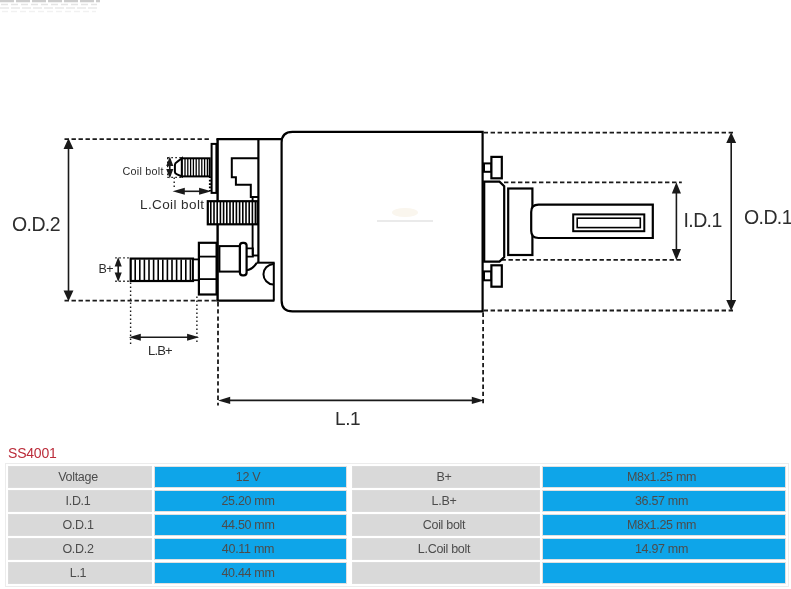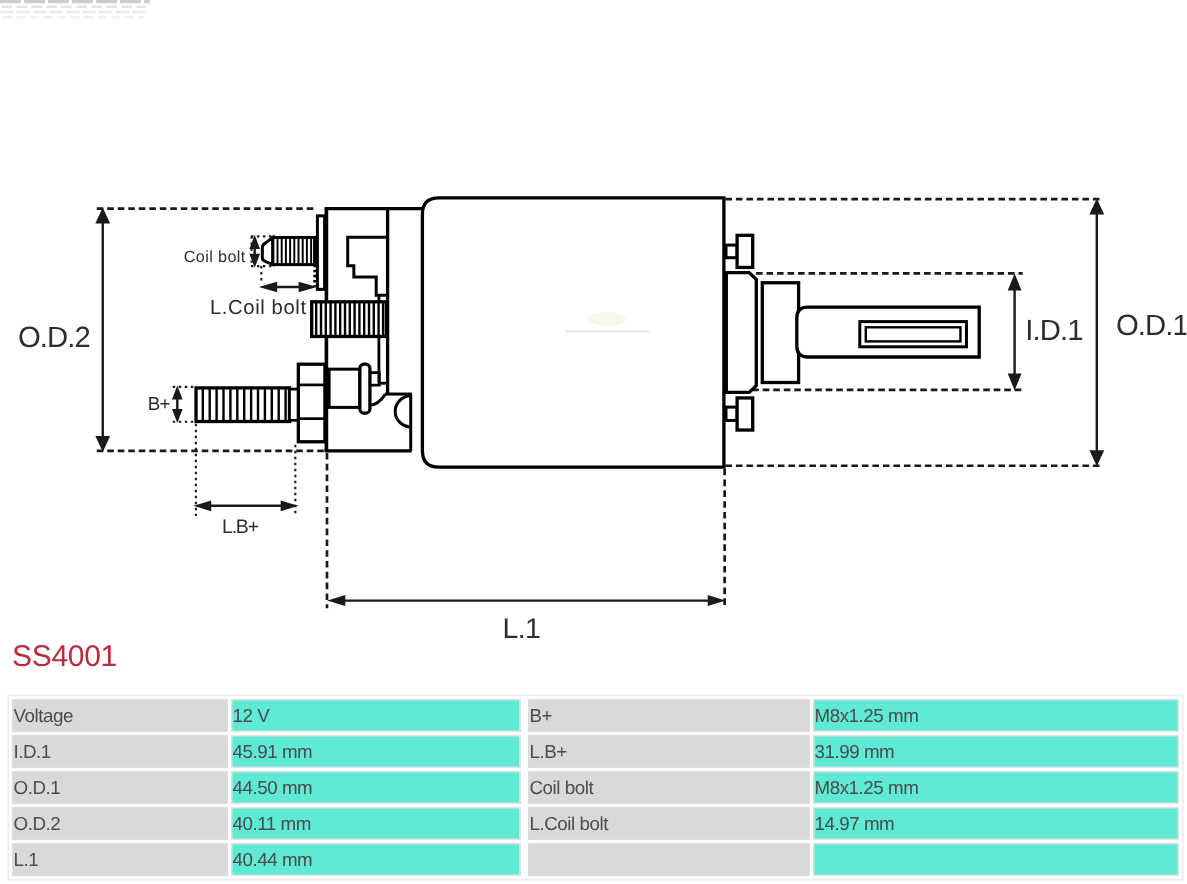--- a/index.html
+++ b/index.html
@@ -1,21 +1,21 @@
 <!DOCTYPE html>
 <html><head>
 <meta charset="utf-8">
 <style>
 html,body{margin:0;padding:0;background:#fff;}
 #page{position:relative;width:791px;height:589px;background:#fff;overflow:hidden;font-family:"Liberation Sans",sans-serif;}
-#title{position:absolute;left:8px;top:430px;font-size:20px;line-height:16px;color:#bb2c3a;letter-spacing:-0.2px;}
+#title{position:absolute;left:8px;top:445px;font-size:14px;line-height:16px;color:#bb2c3a;letter-spacing:-0.2px;}
 table{position:absolute;left:6px;top:464px;outline:1px solid #ececec;border-collapse:separate;border-spacing:2px;font-size:12.5px;letter-spacing:-0.3px;color:#4c4c4c;table-layout:fixed;}
-td{height:20px;padding:0 5px 0 0;text-align:left;overflow:hidden;white-space:nowrap;}
+td{height:20px;padding:0 5px 0 0;text-align:center;overflow:hidden;white-space:nowrap;}
 td.l{background:#d9d9d9;border:1px solid #dcdcdc;padding-right:4px;}
-td.v{background:#5eead4;border:1px solid #e0e0e0;}
+td.v{background:#0ea5e9;border:1px solid #e0e0e0;}
 td.s{padding:0;border:none;background:#fff;}
 </style>
 </head>
 <body>
 <div id="page">
 <svg width="791" height="440" viewBox="0 0 791 440" style="position:absolute;left:0;top:0">
   <defs>
     <marker id="au" markerWidth="10" markerHeight="12" refX="3.5" refY="1.2" orient="auto" markerUnits="userSpaceOnUse">
           <path d="M0,9 L3.5,0 L7,9 Z" fill="#1a1a1a" transform="translate(-0,0)"></path>
         </marker>
@@ -229,24 +229,24 @@
 <tbody>
         <tr>
           <td class="l">Voltage</td>
           <td class="v">12 V</td>
           <td class="s"></td>
           <td class="l">B+</td>
           <td class="v">M8x1.25 mm</td>
         </tr>
 <tr>
           <td class="l">I.D.1</td>
-          <td class="v">45.91 mm</td>
+          <td class="v">25.20 mm</td>
           <td class="s"></td>
           <td class="l">L.B+</td>
-          <td class="v">31.99 mm</td>
+          <td class="v">36.57 mm</td>
         </tr>
 <tr>
           <td class="l">O.D.1</td>
           <td class="v">44.50 mm</td>
           <td class="s"></td>
           <td class="l">Coil bolt</td>
           <td class="v">M8x1.25 mm</td>
         </tr>
 <tr>
           <td class="l">O.D.2</td>

